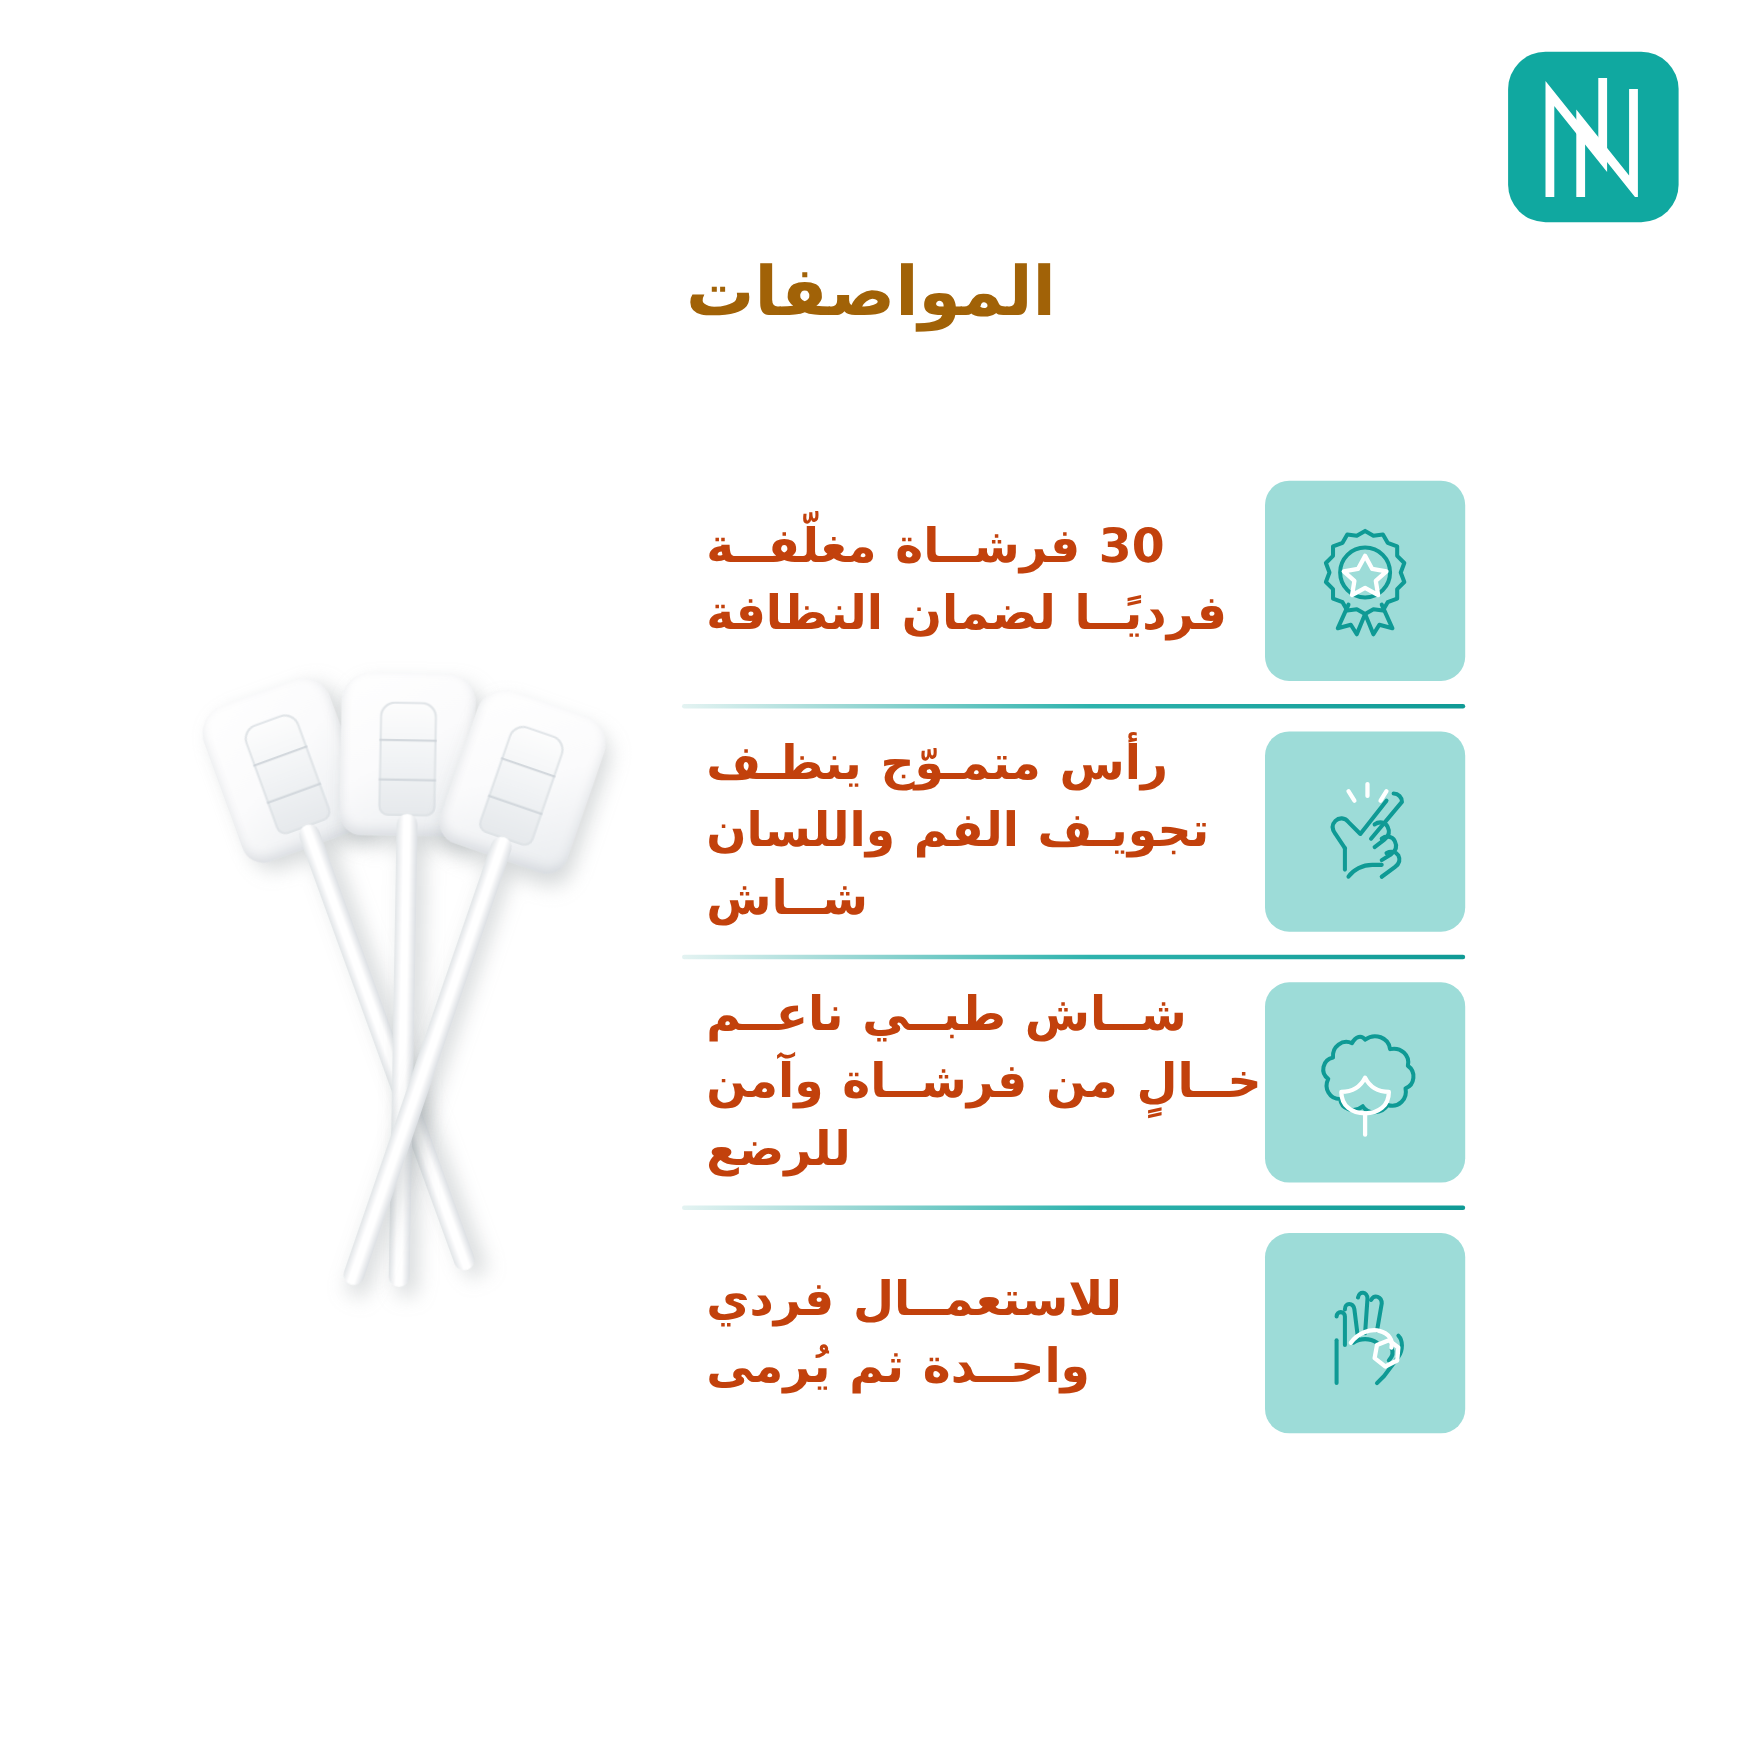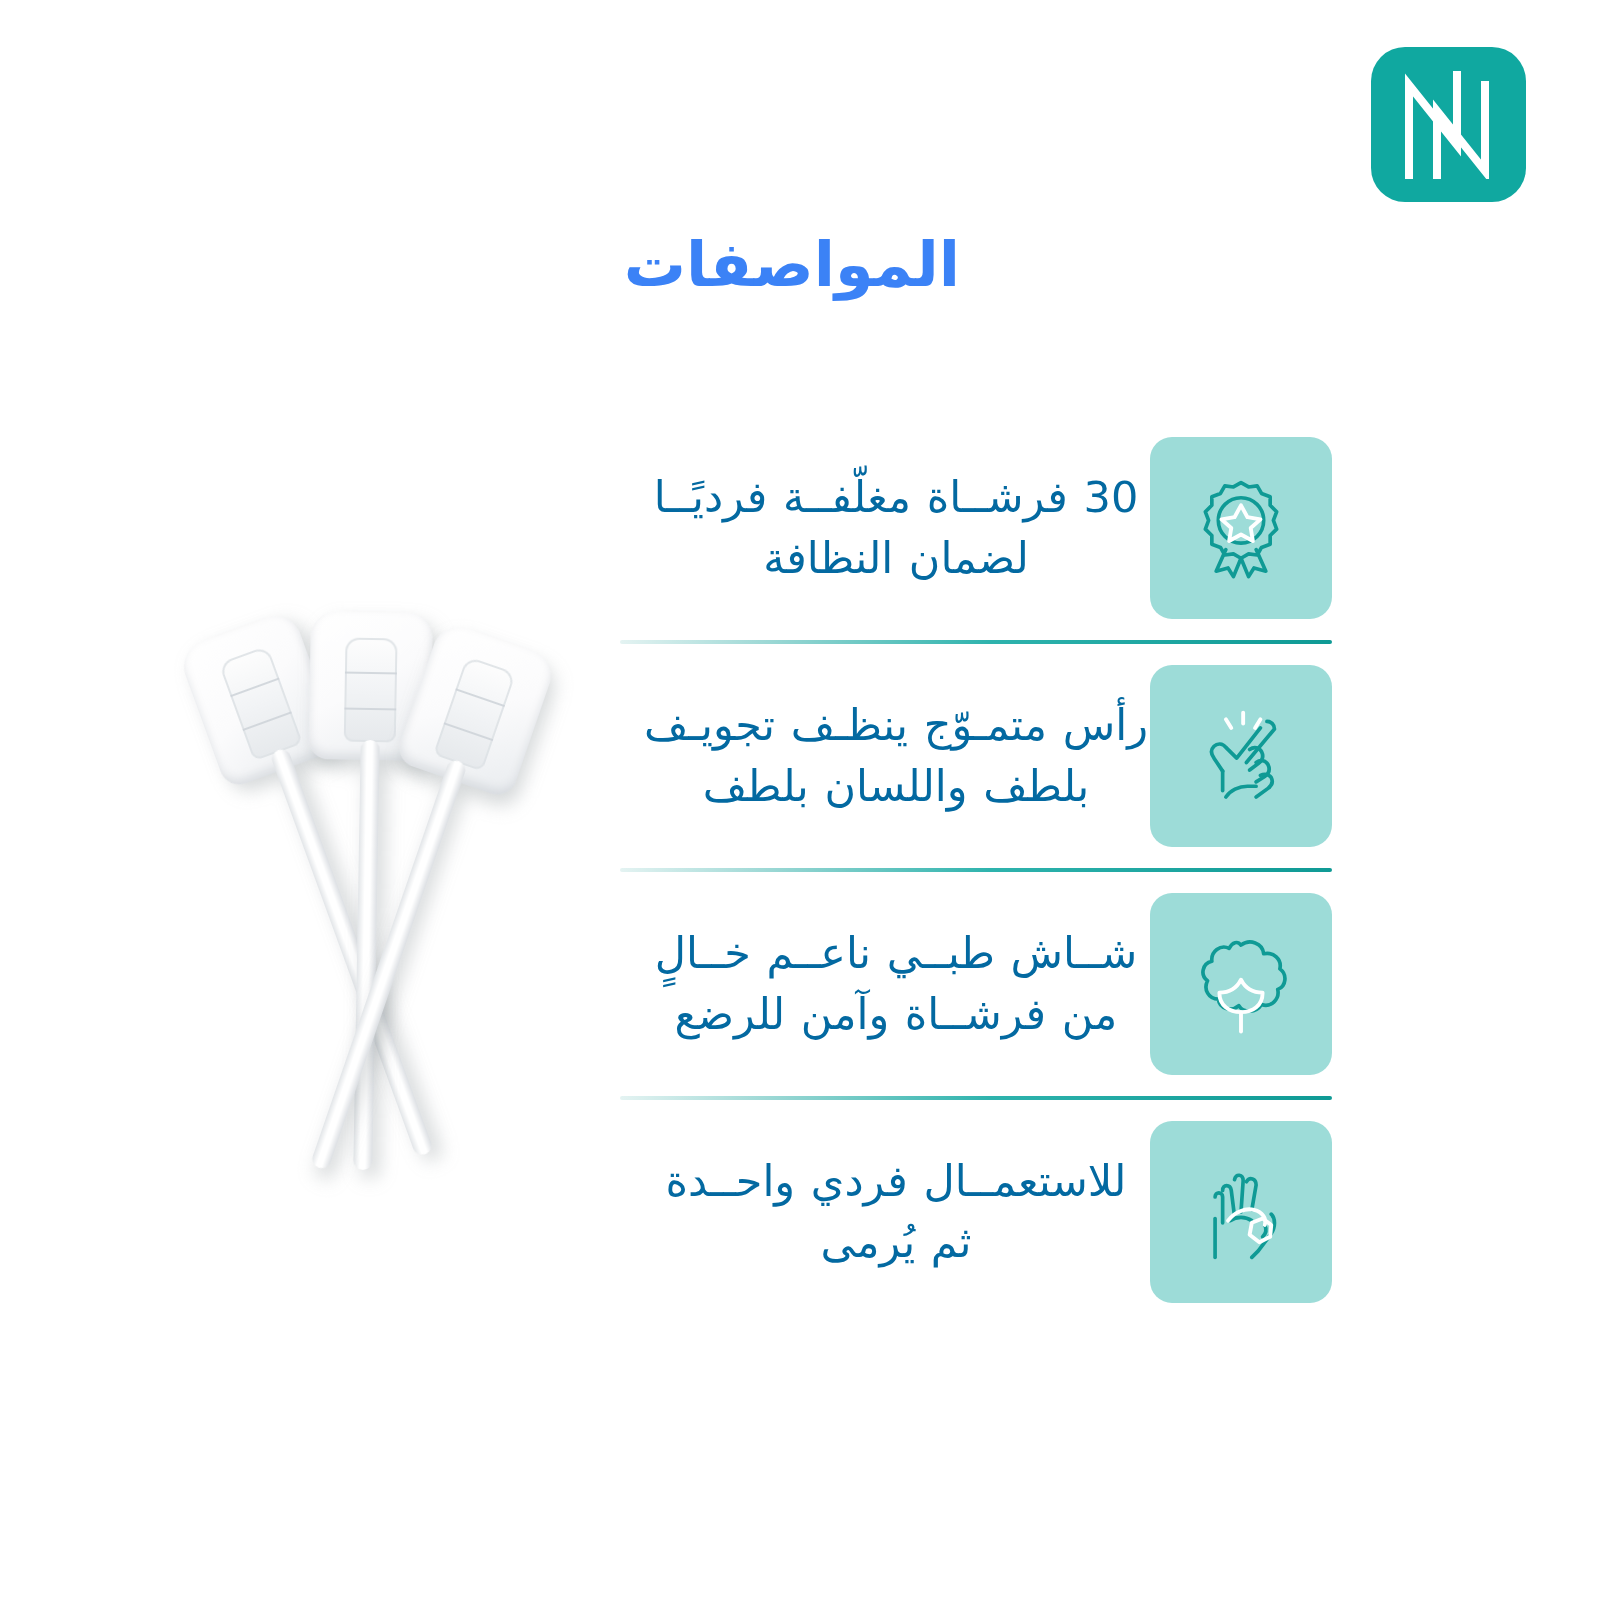--- a/index.html
+++ b/index.html
@@ -33,21 +33,21 @@
   .brand-logo svg { display: block; }
 
   
   .page-title {
     position: absolute;
     top: 232px;
     right: 640px;
     font-size: 62px;
     font-weight: 700;
     letter-spacing: 0;
-    color: #3b82f6;
+    color: #a16207;
     line-height: 1.05;
     white-space: nowrap;
     direction: rtl;
   }
 
   
   .product-figure {
     position: absolute;
     left: 232px;
     top: 612px;
@@ -128,27 +128,27 @@
     height: 182px;
     border-radius: 22px;
     background: #9ddcd8;
     display: flex;
     align-items: center;
     justify-content: center;
   }
   .spec-icon-tile svg { display: block; }
   .spec-text {
     flex: 1 1 auto;
-    text-align: center;
+    text-align: left;
     direction: rtl;
     padding-left: 22px;
     font-size: 43px;
-    font-weight: 400;
+    font-weight: 700;
     line-height: 1.42;
-    color: #0369a1;
+    color: #c2410c;
     word-spacing: 2px;
   }
   .spec-divider {
     height: 4px;
     width: 100%;
     background: linear-gradient(270deg,#0f9a95 0%,#2eb3ad 48%,#9fd9d6 80%,#e4f3f2 100%);
     border-radius: 2px;
     margin: 14px 0;
   }
 </style>
@@ -224,21 +224,21 @@
             <path d="M36 88 C40 82 48 78 56 78 L64 78"></path>
           </g>
           <g stroke="#ffffff" stroke-width="3.6" stroke-linecap="round">
             <path d="M52 10 L52 20"></path>
             <path d="M36 16 L41 24"></path>
             <path d="M68 16 L63 24"></path>
           </g>
         </svg>
       </span>
     </div>
-    <div class="spec-text">رأس متمـوّج ينظـف تجويـف بلطف واللسان بلطف</div>
+    <div class="spec-text">رأس متمـوّج ينظـف تجويـف الفم واللسان شــاش</div>
   </div>
 
   <div class="spec-divider"></div>
 
   <div class="spec-row">
     <div class="spec-icon-tile">
       <span>
         <svg width="108" height="108" viewBox="0 0 100 100" aria-hidden="true">
           <g fill="none" stroke="#0f9a95" stroke-width="3.4" stroke-linejoin="round" stroke-linecap="round">
             <path d="M50 14 C58 8 70 12 71 22 C80 20 88 27 86 36 C93 41 92 52 84 55

